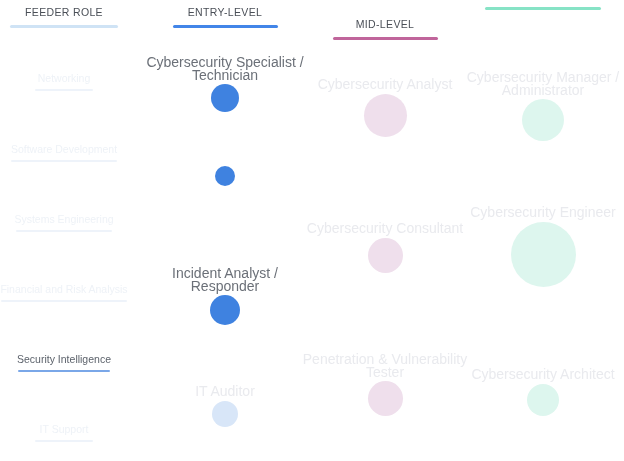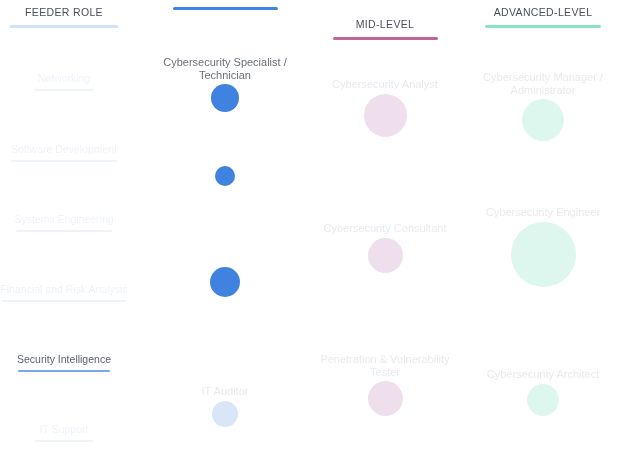--- a/index.html
+++ b/index.html
@@ -67,21 +67,21 @@
     border-radius: 1px;
   }
 
   
   .node {
     position: absolute;
     text-align: center;
     transform: translateX(-50%);
   }
   .node .node-label {
-    font-size: 11px;
+    font-size: 14px;
     line-height: 12.5px;
     white-space: pre-line;
     margin-bottom: 3px;
   }
   .node .bubble-wrap {
     display: flex;
     justify-content: center;
     align-items: flex-start;
   }
   .bubble {
@@ -93,28 +93,28 @@
 <body>
 
 <div id="board">
 
   <div id="col-headers">
       <div class="col-header" style="left: -16px; width: 160px;">
         <div class="col-title">FEEDER ROLE</div>
         <div class="col-rule" style="width: 108px; background: rgb(207, 227, 245);"></div>
       </div>
       <div class="col-header" style="left: 145px; width: 160px;">
+        <div class="col-title">ENTRY-LEVEL</div>
         <div class="col-rule" style="width: 105px; background: rgb(66, 133, 232);"></div>
       </div>
       <div class="col-header" style="left: 305px; width: 160px; margin-top: 12px;">
         <div class="col-title">MID-LEVEL</div>
         <div class="col-rule" style="width: 105px; background: rgb(192, 101, 155);"></div>
       </div>
       <div class="col-header" style="left: 463px; width: 160px;">
-        <div class="col-title">ADVANCED-LEVEL</div>
         <div class="col-rule" style="width: 116px; background: rgb(135, 227, 198);"></div>
       </div>
     </div>
 
   <div id="feeder-col" class="col" style="left: -16px; width: 160px; top: 0px;">
       <div class="feeder-item" style="top: 72px;">
         <div class="feeder-label" style="color: rgb(238, 242, 247);">Networking</div>
         <div class="feeder-rule" style="width: 58px; background: rgb(238, 243, 250);"></div>
       </div>
       <div class="feeder-item" style="top: 143px;">
@@ -146,20 +146,22 @@
         <div class="bubble-wrap">
           <span class="bubble" style="width: 28px; height: 28px; background: rgb(63, 130, 224);"></span>
         </div>
       </div>
       <div class="node" style="left: 225px; top: 166px; width: 170px;">
         <div class="bubble-wrap">
           <span class="bubble" style="width: 20px; height: 20px; background: rgb(63, 130, 224);"></span>
         </div>
       </div>
       <div class="node" style="left: 225px; top: 267px; width: 170px;">
+        <div class="node-label" style="color: rgb(107, 112, 120);">Incident Analyst /
+Responder</div>
         <div class="bubble-wrap">
           <span class="bubble" style="width: 30px; height: 30px; background: rgb(63, 130, 224);"></span>
         </div>
       </div>
       <div class="node" style="left: 225px; top: 385px; width: 170px;">
         <div class="node-label" style="color: rgb(233, 234, 238);">IT Auditor</div>
         <div class="bubble-wrap">
           <span class="bubble" style="width: 26px; height: 26px; background: rgb(216, 230, 248);"></span>
         </div>
       </div>

